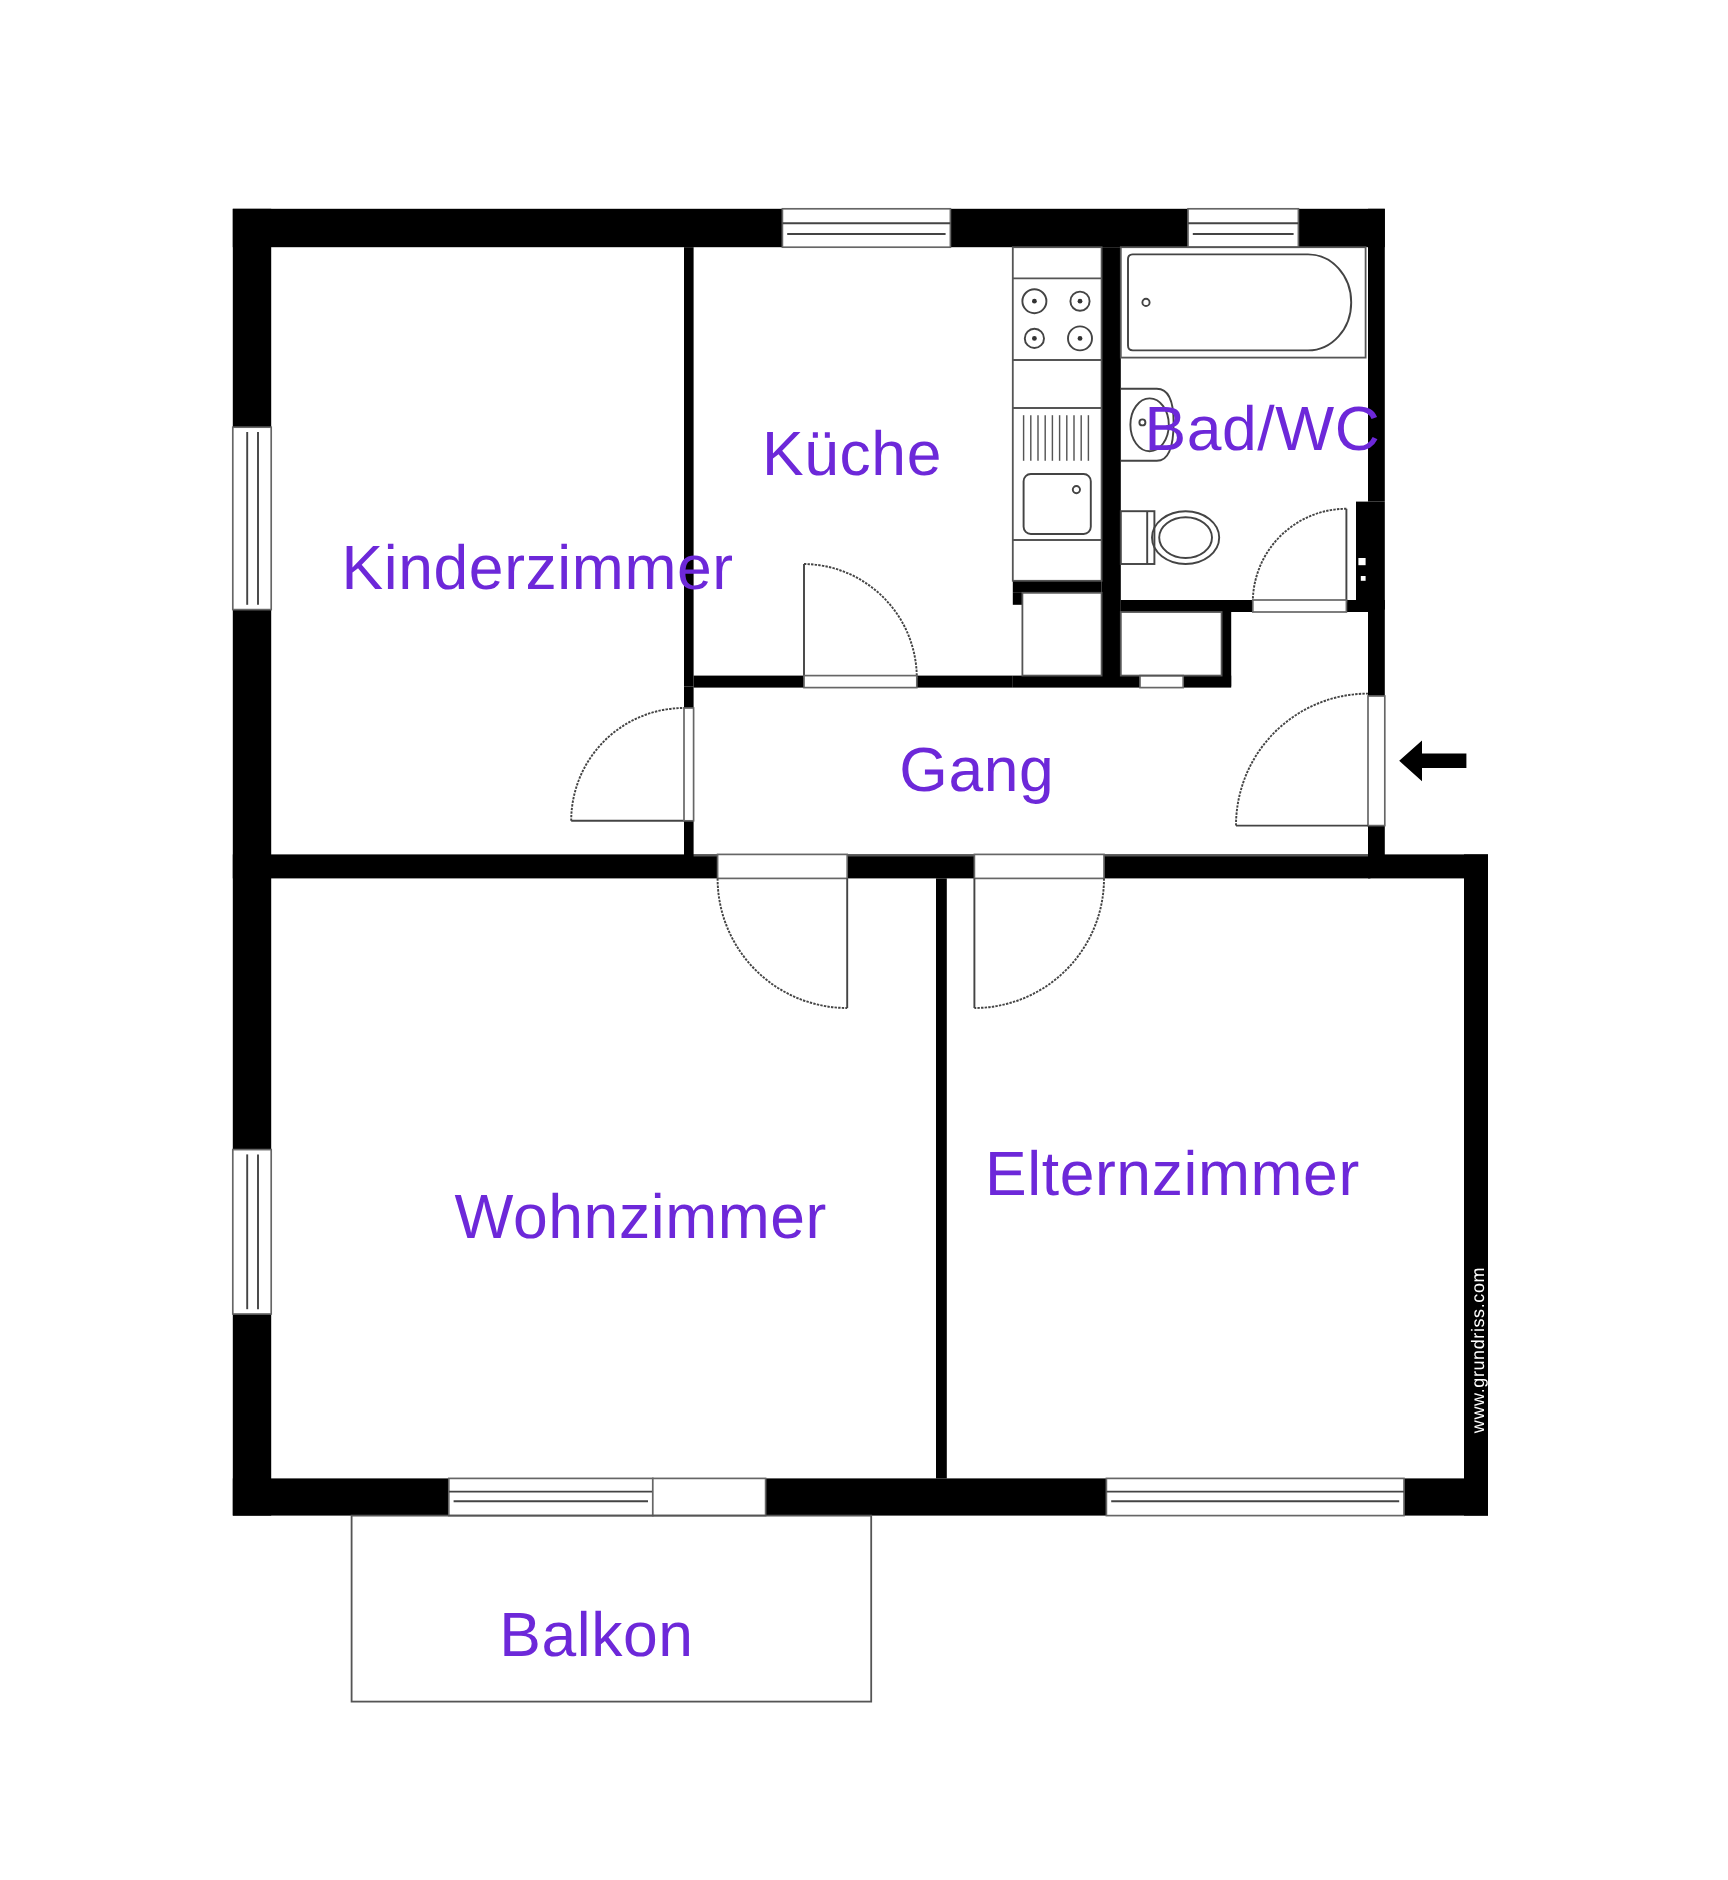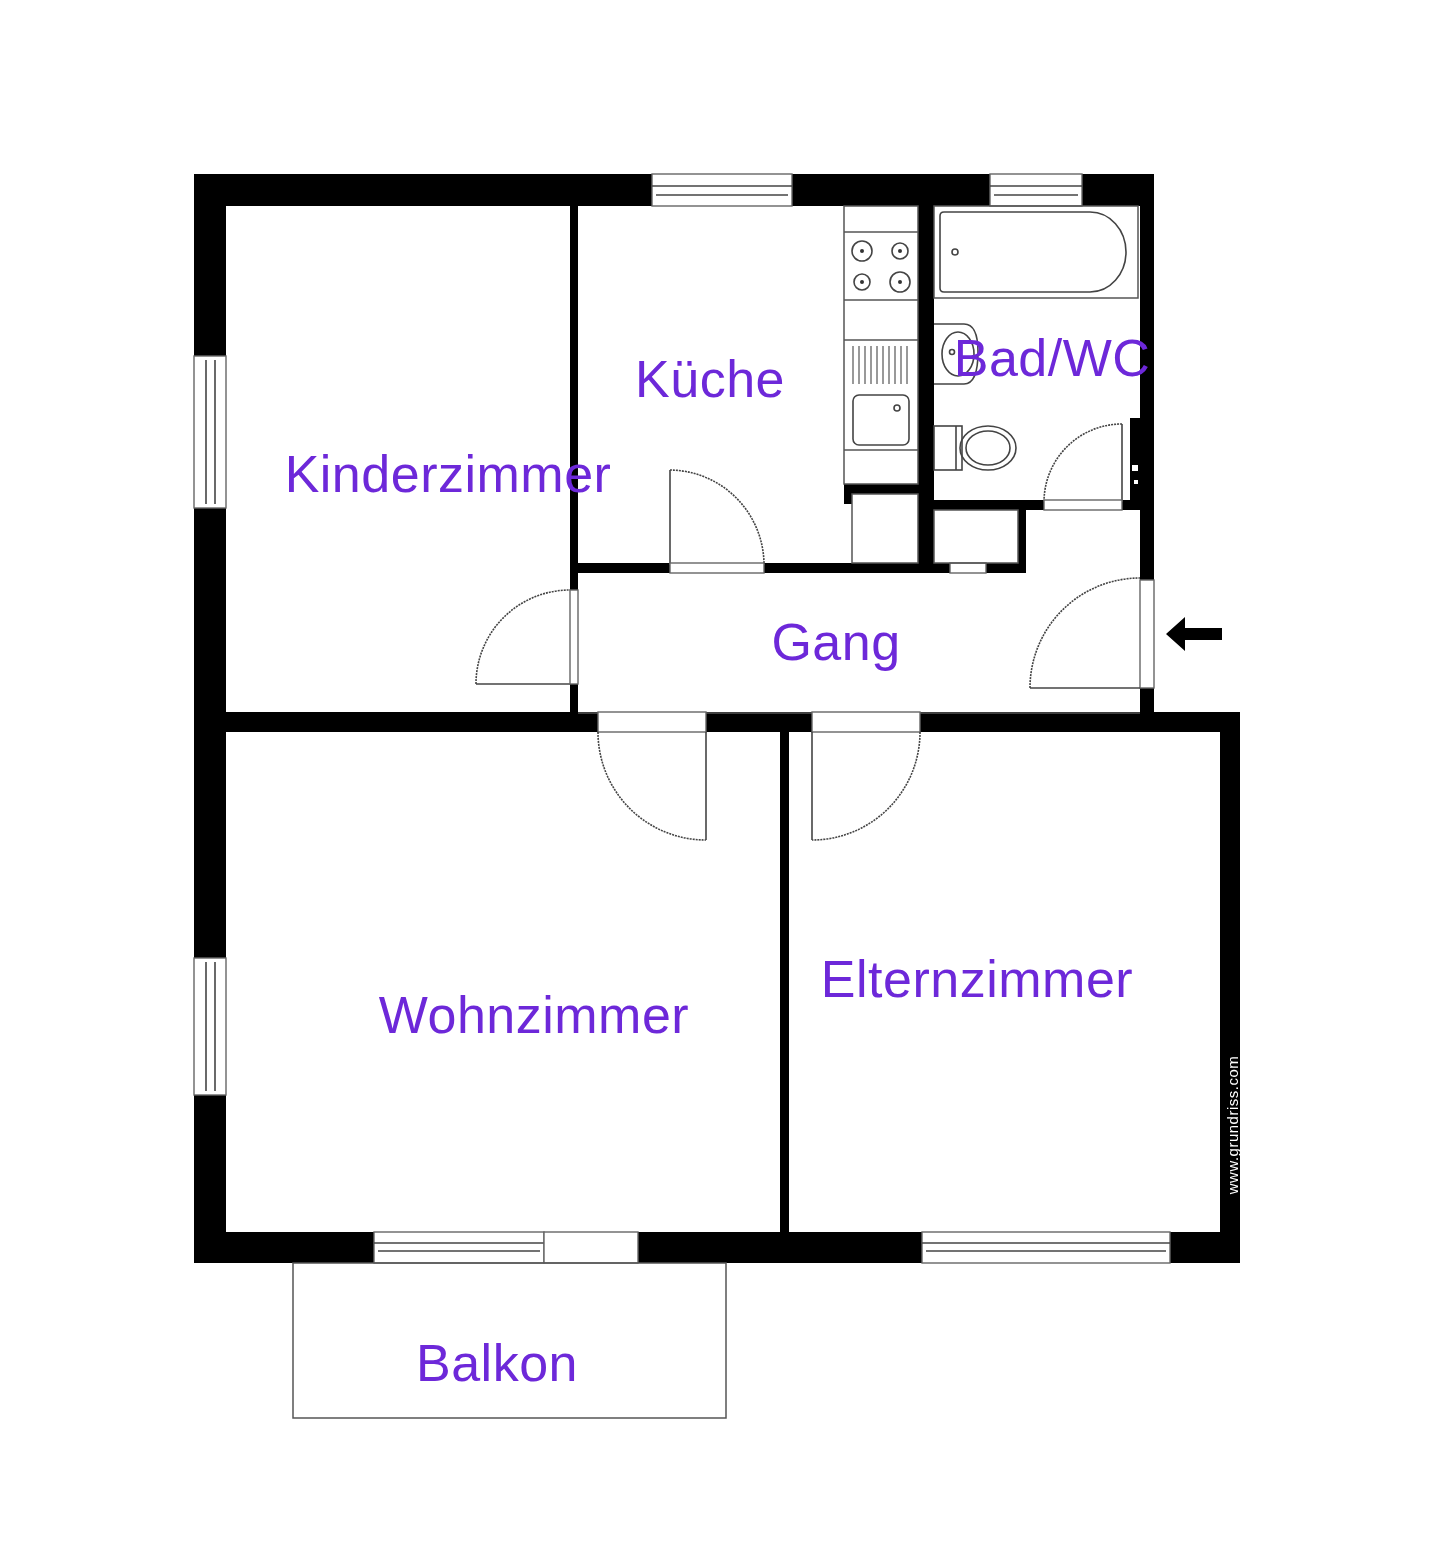--- a/index.html
+++ b/index.html
@@ -193,18 +193,18 @@
   </g>
 
   <g>
     <polygon fill="#000" points="1166,634 1185,617 1185,628 1222,628 1222,640 1185,640 1185,651"></polygon>
   </g>
 </svg>
 
 <div class="room-label" style="left:413px; top:474px;margin-left:35px;">Kinderzimmer</div>
 <div class="room-label" style="left:710px; top:379px;">Küche</div>
 <div class="room-label" style="left:1052px; top:358px;">Bad/WC</div>
-<div class="room-label" style="left:836px; top:642px;">Gang</div>
+<div class="room-label" style="left:814px; top:642px;">Gang</div>
 <div class="room-label" style="left:534px; top:985px;margin-top:30px;">Wohnzimmer</div>
 <div class="room-label" style="left:977px; top:979px;">Elternzimmer</div>
 <div class="room-label" style="left:497px; top:1331px;margin-top:32px;">Balkon</div>
 
 <div class="watermark">www.grundriss.com</div>
 
 </body></html>

